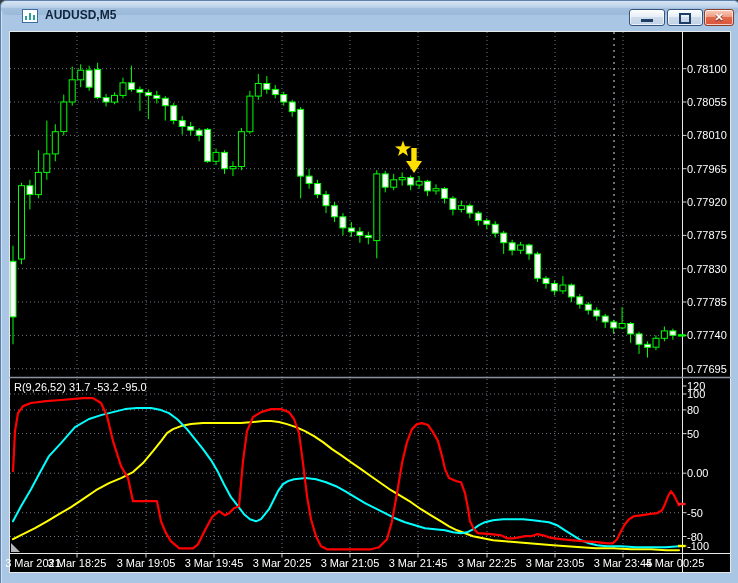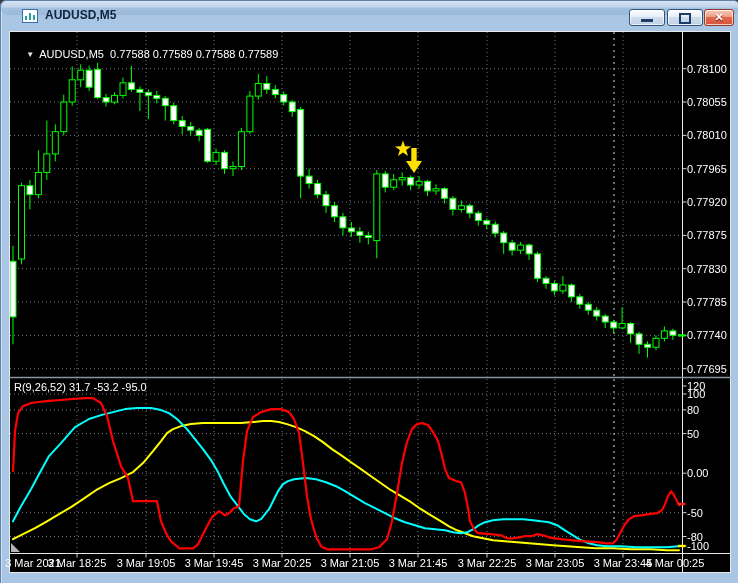--- a/index.html
+++ b/index.html
@@ -324,18 +324,15 @@
       <text x="281" y="566" fill="#ffffff" font-size="11" text-anchor="middle">3 Mar 20:25</text>
       <text x="349" y="566" fill="#ffffff" font-size="11" text-anchor="middle">3 Mar 21:05</text>
       <text x="417" y="566" fill="#ffffff" font-size="11" text-anchor="middle">3 Mar 21:45</text>
       <text x="486" y="566" fill="#ffffff" font-size="11" text-anchor="middle">3 Mar 22:25</text>
       <text x="554" y="566" fill="#ffffff" font-size="11" text-anchor="middle">3 Mar 23:05</text>
       <text x="622" y="566" fill="#ffffff" font-size="11" text-anchor="middle">3 Mar 23:45</text>
       <text x="674" y="566" fill="#ffffff" font-size="11" text-anchor="middle">4 Mar 00:25</text>
       <path d="M10,551 L19,551 L10,542 Z" fill="#b0b6bc"></path>
     </svg>
 
-  <div class="overlay" id="symbol-header">
-    <span class="expander">▼</span><span>AUDUSD,M5  0.77588 0.77589 0.77588 0.77589</span>
-  </div>
   <div class="overlay" id="indicator-header">R(9,26,52) 31.7 -53.2 -95.0</div>
 
 </div>
 
 </body></html>

